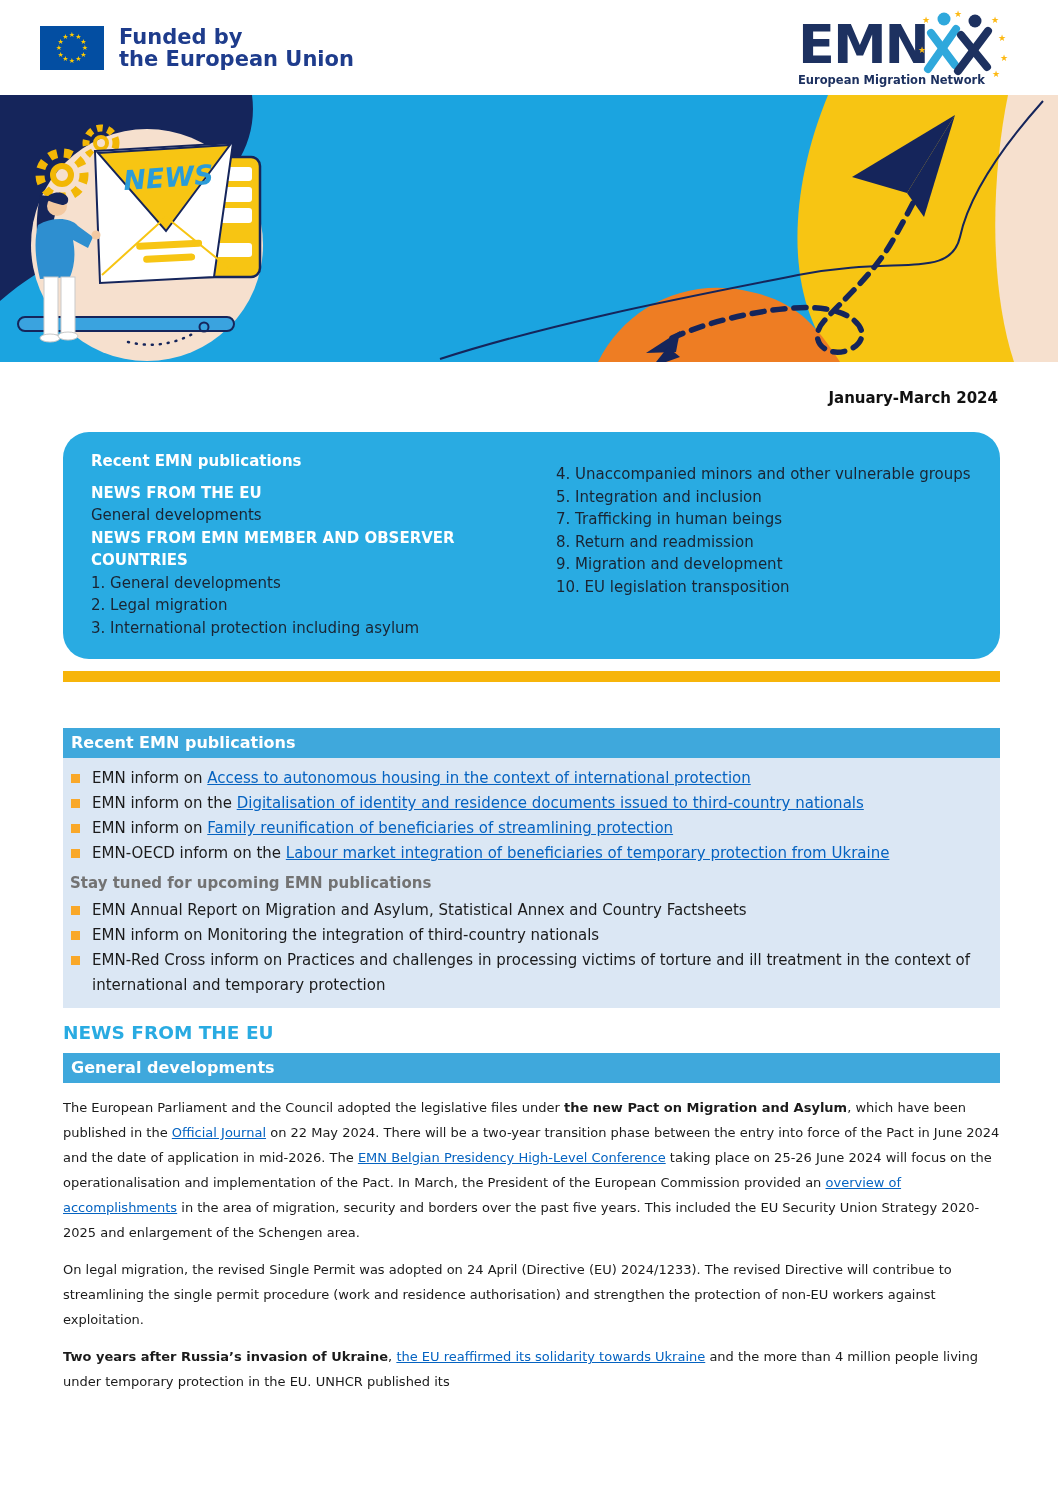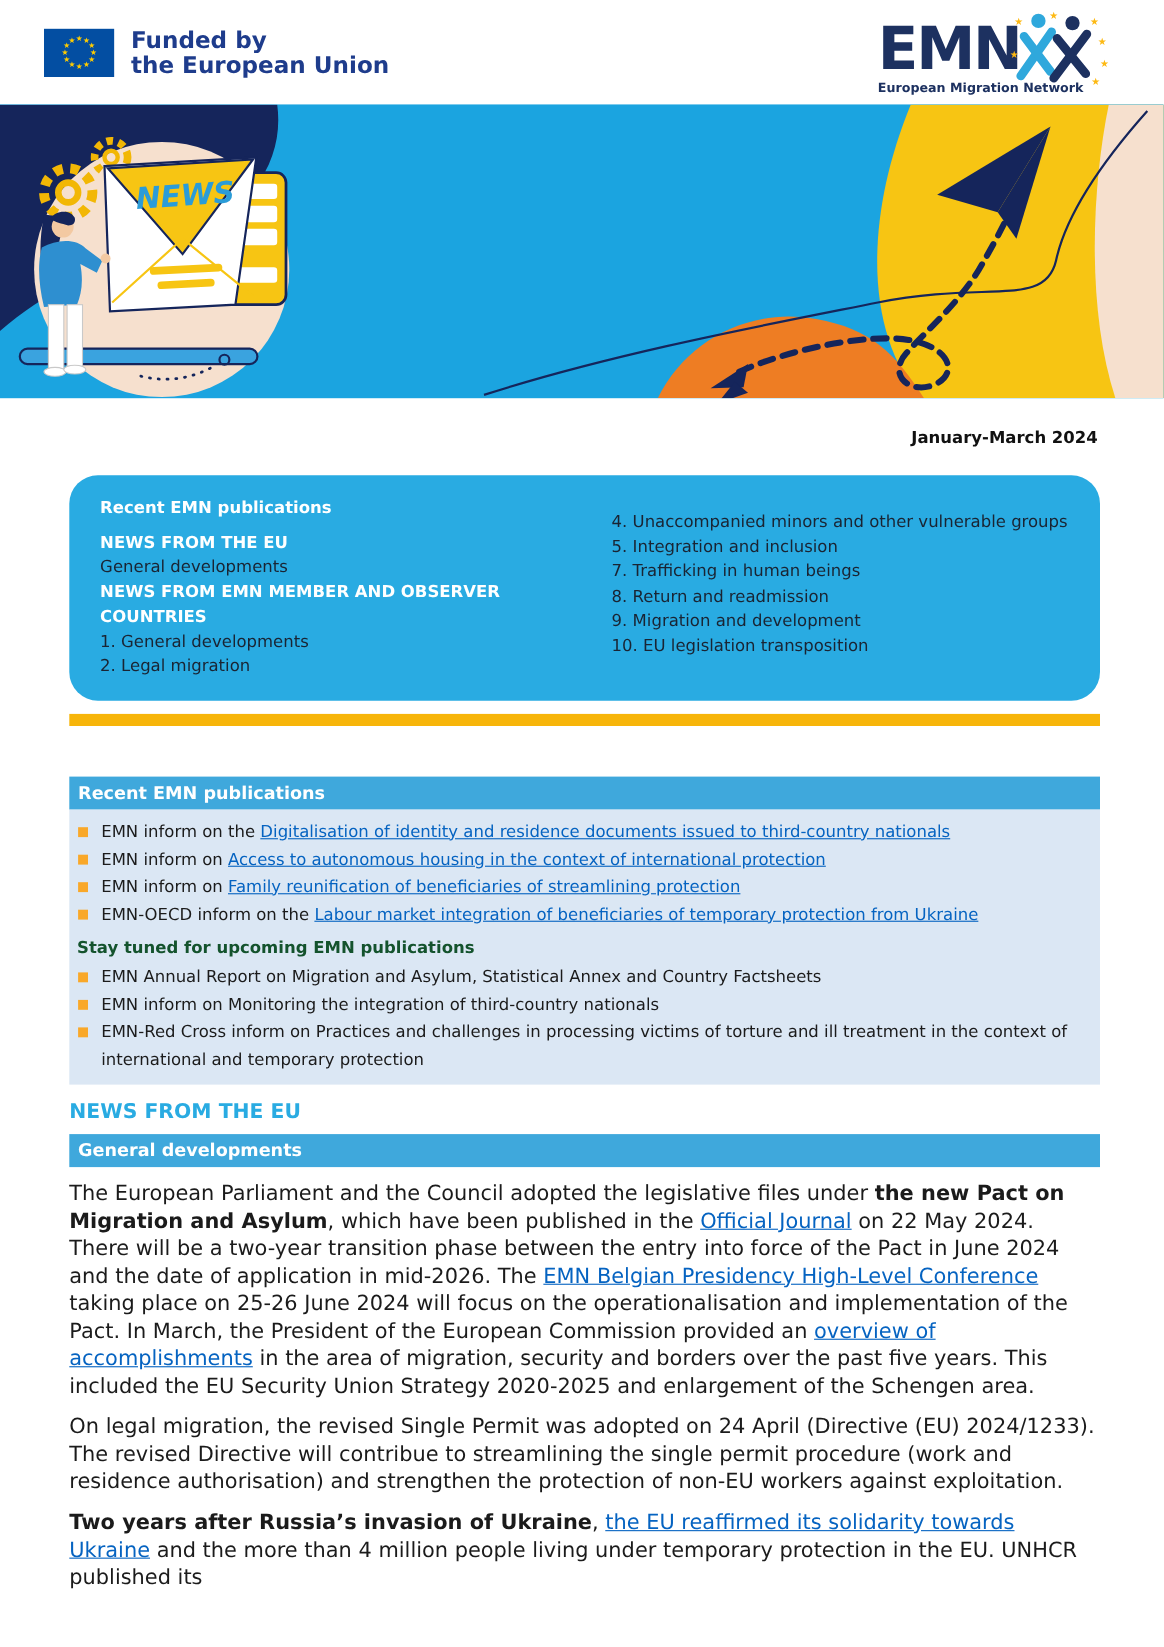--- a/index.html
+++ b/index.html
@@ -35,26 +35,26 @@
 
   
   .section-block{margin:0 58px 0 63px;}
   .section-block.first{margin-top:46px;}
   .section-header{background:#3fa8dc;color:#fff;font-weight:bold;font-size:16px;
                   padding:5px 10px 6px 8px;}
   .pub-box{background:#dbe7f4;padding:8px 10px 10px 5px;font-size:15px;line-height:25px;}
   .bullet-row{display:flex;}
   .bullet-sq{flex:0 0 9px;width:9px;height:9px;background:#f9a829;margin:8px 12px 0 3px;}
   .bullet-text{flex:1;}
-  .upcoming-title{font-weight:bold;margin:5px 0 2px 2px;color:#14532d;}
+  .upcoming-title{font-weight:bold;margin:5px 0 2px 2px;color:#737373;}
   .lnk{color:#0563c1;text-decoration:underline;cursor:pointer;}
   .b{font-weight:bold;}
 
   .news-eu-title{margin:14px 58px 0 63px;color:#29abe2;font-weight:bold;font-size:18.5px;}
-  .para{margin:12px 0 0 0;font-size:19px;line-height:25px;color:#1b1b1b;}
+  .para{margin:12px 0 0 0;font-size:13px;line-height:25px;color:#1b1b1b;}
   .body-copy{margin:0 58px 0 63px;}
 </style>
 </head>
 <body>
 
 <div class="page">
 
   <div class="top-header">
     <div class="eu-funding">
       <svg width="64" height="44" viewBox="0 0 64 44">
@@ -181,44 +181,45 @@
   <div class="date-row">January-March 2024</div>
 
   <div class="toc-box">
     <div class="toc-left">
         <div class="toc-line toc-strong">Recent EMN publications</div>
         <div class="toc-line toc-strong">NEWS FROM THE EU</div>
         <div class="toc-line">General developments</div>
         <div class="toc-line toc-strong">NEWS FROM EMN MEMBER AND OBSERVER COUNTRIES</div>
         <div class="toc-line">1. General developments</div>
         <div class="toc-line">2. Legal migration</div>
+        <div class="toc-line">3. International protection including asylum</div>
       </div>
     <div class="toc-right">
         <div class="toc-line">4. Unaccompanied minors and other vulnerable groups</div>
         <div class="toc-line">5. Integration and inclusion</div>
         <div class="toc-line">7. Trafficking in human beings</div>
         <div class="toc-line">8. Return and readmission</div>
         <div class="toc-line">9. Migration and development</div>
         <div class="toc-line">10. EU legislation transposition</div>
       </div>
   </div>
 
   <div class="gold-bar"></div>
 
   <div class="section-block first">
     <div class="section-header">Recent EMN publications</div>
     <div class="pub-box">
       <div id="pub-list">
           <div class="bullet-row">
             <span class="bullet-sq"></span>
+            <span class="bullet-text"><span>EMN inform on </span><a class="lnk" href="#">Access to autonomous housing in the context of international protection</a></span>
+          </div>
+          <div class="bullet-row">
+            <span class="bullet-sq"></span>
             <span class="bullet-text"><span>EMN inform on the </span><a class="lnk" href="#">Digitalisation of identity and residence documents issued to third-country nationals</a></span>
-          </div>
-          <div class="bullet-row">
-            <span class="bullet-sq"></span>
-            <span class="bullet-text"><span>EMN inform on </span><a class="lnk" href="#">Access to autonomous housing in the context of international protection</a></span>
           </div>
           <div class="bullet-row">
             <span class="bullet-sq"></span>
             <span class="bullet-text"><span>EMN inform on </span><a class="lnk" href="#">Family reunification of beneficiaries of streamlining protection</a></span>
           </div>
           <div class="bullet-row">
             <span class="bullet-sq"></span>
             <span class="bullet-text"><span>EMN-OECD inform on the </span><a class="lnk" href="#">Labour market integration of beneficiaries of temporary protection from Ukraine</a></span>
           </div>
         </div>

